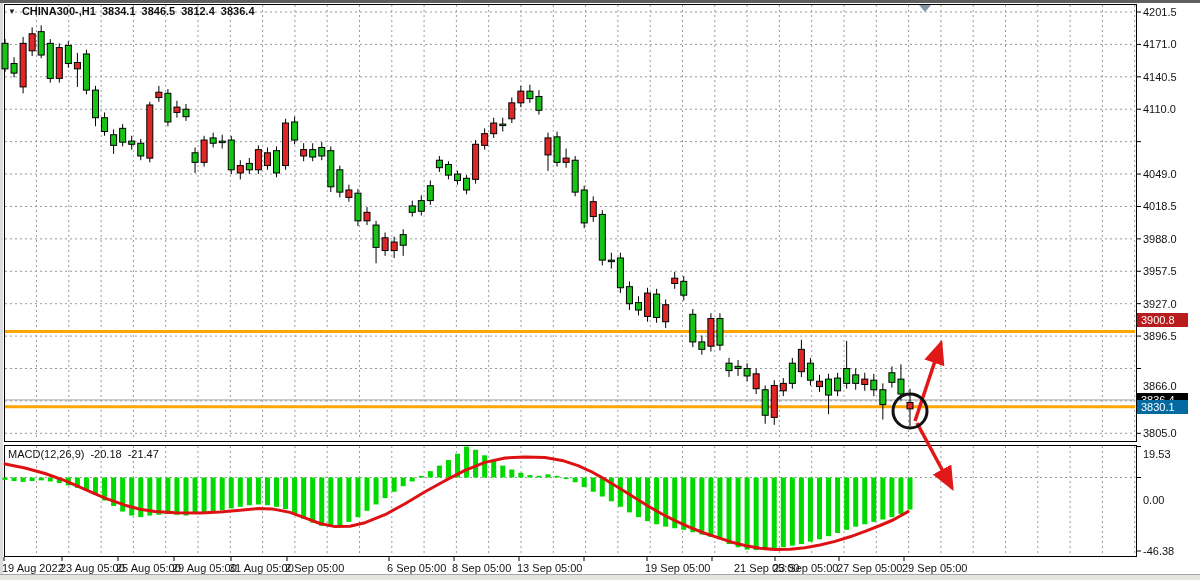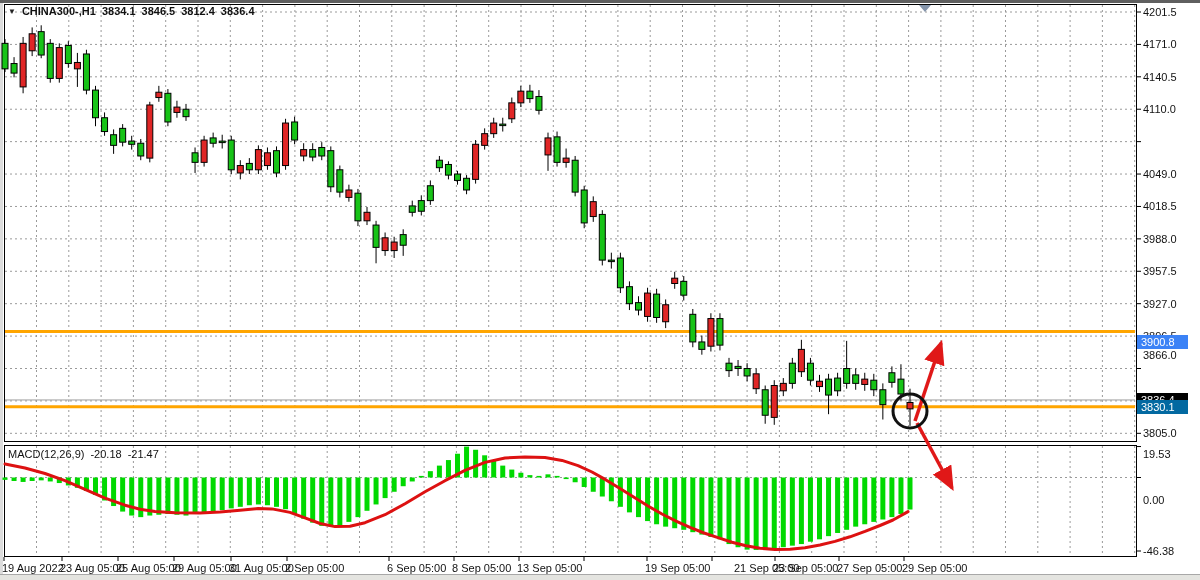--- a/index.html
+++ b/index.html
@@ -484,21 +484,21 @@
       <div class="tick-label" style="left: 1143px; top: 37.4093px;">4171.0</div>
       <div class="tick-label" style="left: 1143px; top: 69.8186px;">4140.5</div>
       <div class="tick-label" style="left: 1143px; top: 102.228px;">4110.0</div>
       <div class="tick-label" style="left: 1206px; top: 134.637px;">4079.5</div>
       <div class="tick-label" style="left: 1143px; top: 167.047px;">4049.0</div>
       <div class="tick-label" style="left: 1143px; top: 199.456px;">4018.5</div>
       <div class="tick-label" style="left: 1143px; top: 231.865px;">3988.0</div>
       <div class="tick-label" style="left: 1143px; top: 264.274px;">3957.5</div>
       <div class="tick-label" style="left: 1143px; top: 296.684px;">3927.0</div>
       <div class="tick-label" style="left: 1143px; top: 329.093px;">3896.5</div>
-      <div class="tick-label" style="left: 1143px; top: 348px;">3866.0</div>
+      <div class="tick-label" style="left: 1143px; top: 379px;">3866.0</div>
       <div class="tick-label" style="left: 1143px; top: 393.912px;">3835.5</div>
       <div class="tick-label" style="left: 1143px; top: 426.321px;">3805.0</div>
       <div class="tick-label" style="left: 1143px; top: 447px;">19.53</div>
       <div class="tick-label" style="left: 1143px; top: 493px;">0.00</div>
       <div class="tick-label" style="left: 1143px; top: 544.012px;">-46.38</div>
       <div class="tick-label" style="left: 2px; top: 561px;">19 Aug 2022</div>
       <div class="tick-label" style="left: 60px; top: 561px;">23 Aug 05:00</div>
       <div class="tick-label" style="left: 116px; top: 561px;">25 Aug 05:00</div>
       <div class="tick-label" style="left: 172px; top: 561px;">29 Aug 05:00</div>
       <div class="tick-label" style="left: 229px; top: 561px; text-align: right;">31 Aug 05:00</div>
@@ -507,16 +507,16 @@
       <div class="tick-label" style="left: 452px; top: 561px;">8 Sep 05:00</div>
       <div class="tick-label" style="left: 517px; top: 561px;">13 Sep 05:00</div>
       <div class="tick-label" style="left: 582px; top: 561px; margin-top: 47px;">15 Sep 05:00</div>
       <div class="tick-label" style="left: 645px; top: 561px;">19 Sep 05:00</div>
       <div class="tick-label" style="left: 710px; top: 561px; margin-left: 24px;">21 Sep 05:00</div>
       <div class="tick-label" style="left: 773px; top: 561px;">23 Sep 05:00</div>
       <div class="tick-label" style="left: 837px; top: 561px;">27 Sep 05:00</div>
       <div class="tick-label" style="left: 902px; top: 561px;">29 Sep 05:00</div>
     </div>
 
-  <div class="price-tag" id="tag-0" style="top: 335px; background: #3b82f6;">3900.8</div>
+  <div class="price-tag" id="tag-0" style="top: 313px; background: #b91c1c;">3900.8</div>
   <div class="price-tag" id="tag-1" style="top: 392.955px; background: rgb(0, 0, 0);">3836.4</div>
   <div class="price-tag" id="tag-2" style="top: 399.65px; background: #0369a1;">3830.1</div>
 </div>
 
 </body></html>

